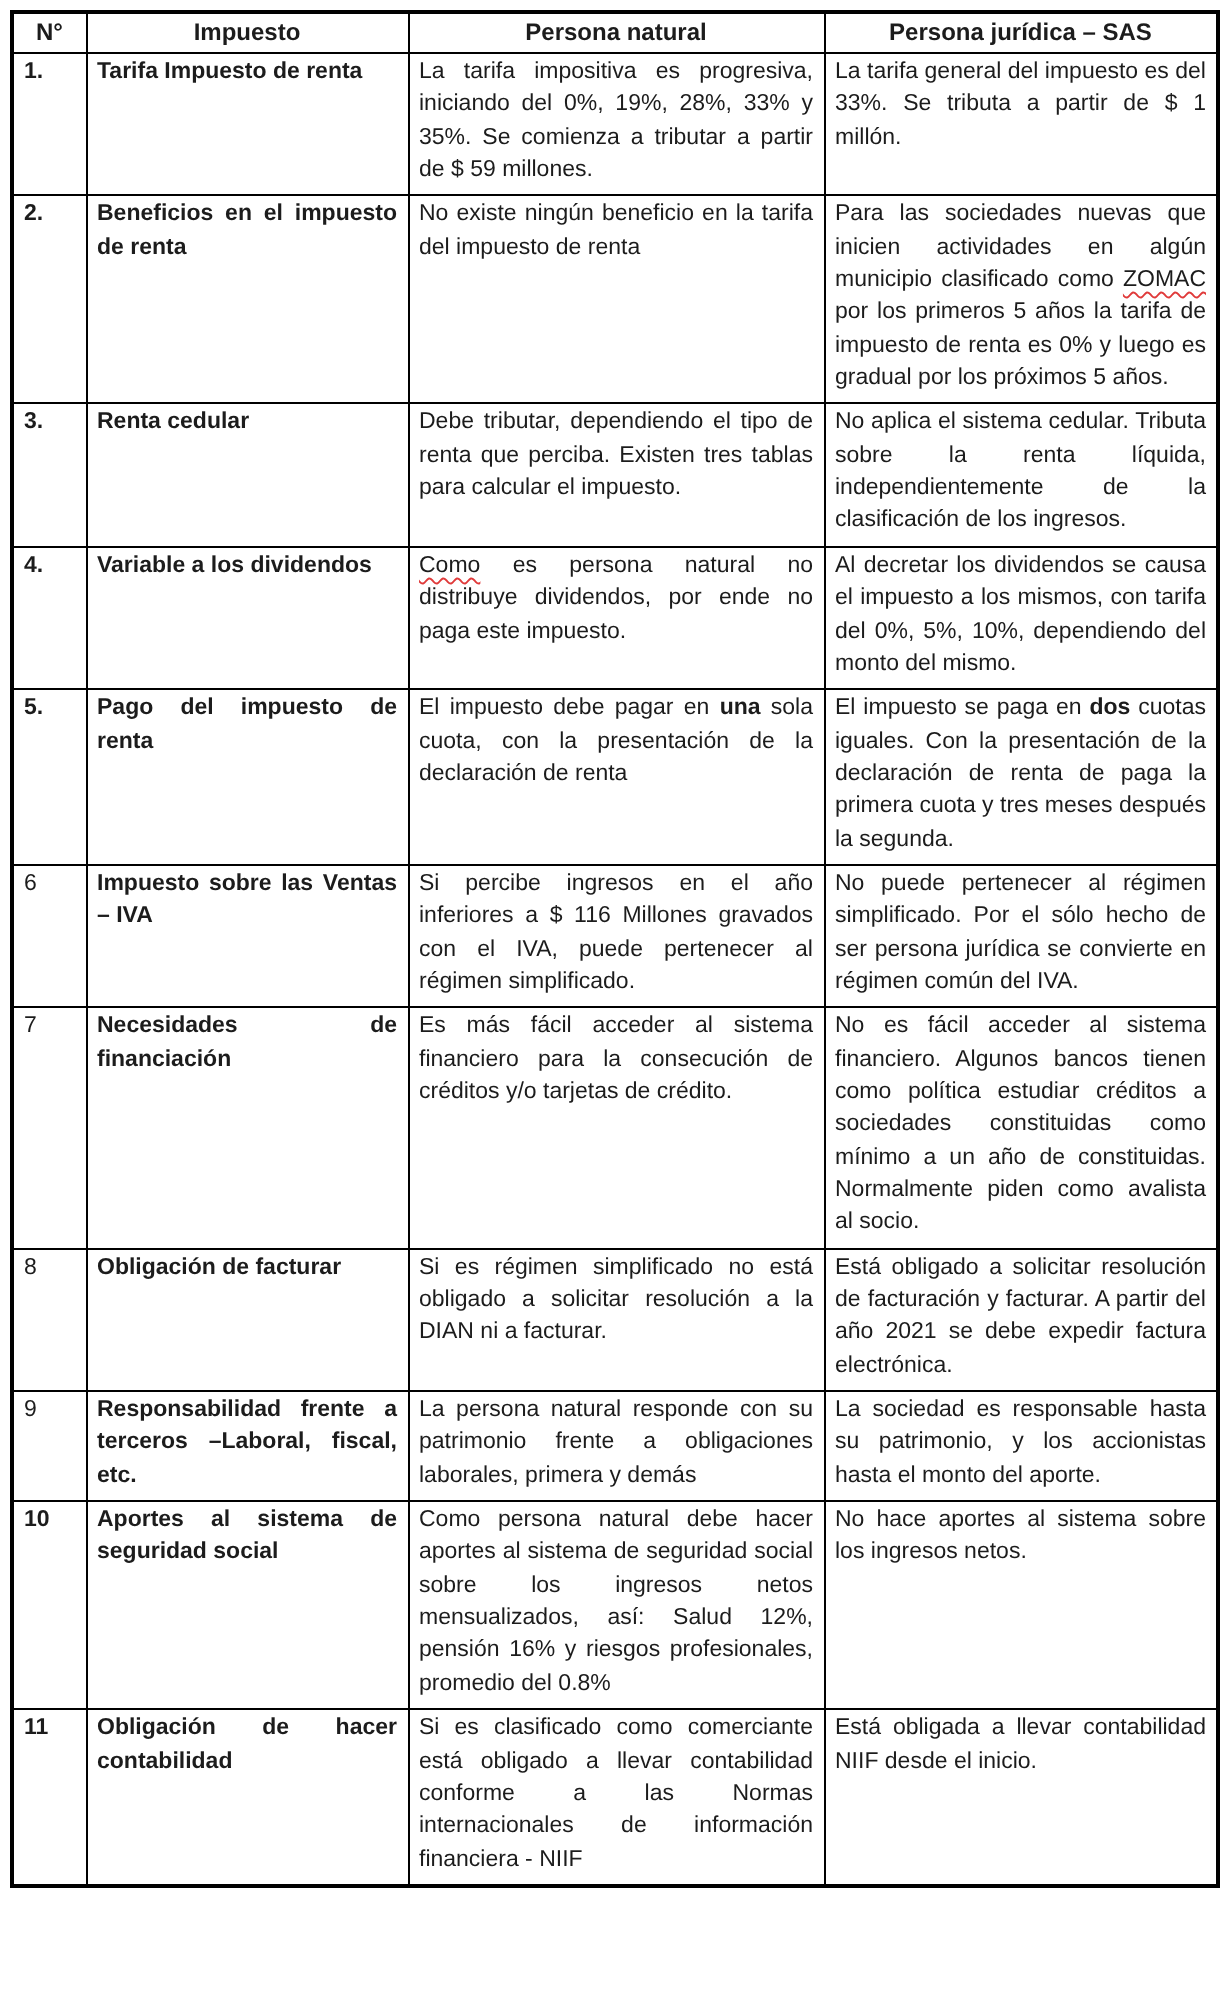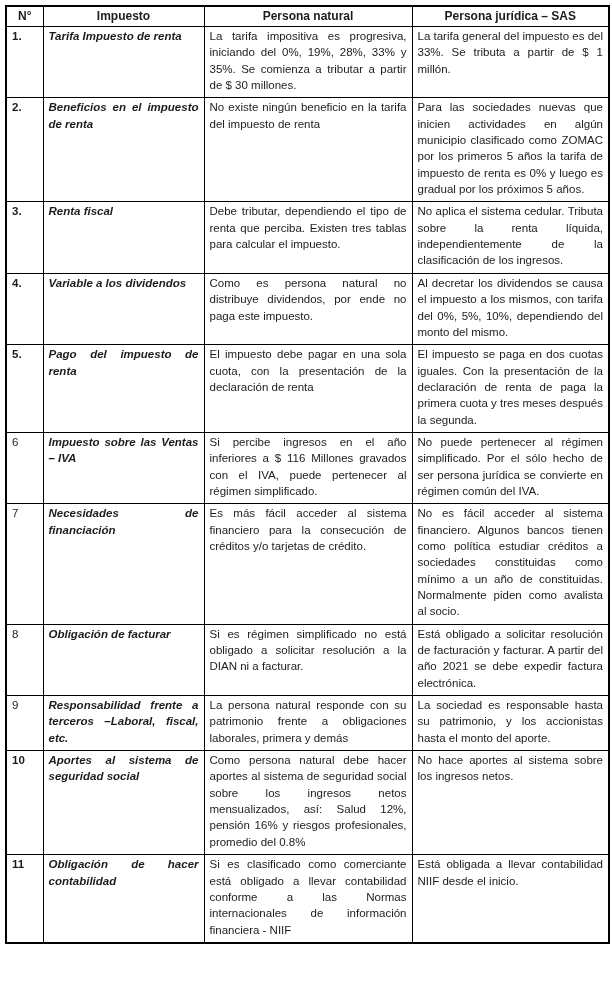--- a/index.html
+++ b/index.html
@@ -43,27 +43,27 @@
     padding: 1px 5px 4px 5px;
   }
   td.num {
     text-align: left;
     padding-left: 5px;
   }
   td.num.b { font-weight: bold; }
   td.var {
     font-weight: bold;
     text-align: justify;
-    font-style: italic;
   }
   td.body {
     text-align: justify;
   }
-  .bold { font-weight: normal; }
+  .bold { font-weight: bold; }
   .wavy {
+    text-decoration: underline;
     text-decoration-style: wavy;
     text-decoration-color: #e03a3a;
     text-decoration-thickness: 1px;
     text-underline-offset: 2px;
     text-decoration-skip-ink: none;
   }
   col.c-num { width: 37px; }
   col.c-var { width: 161px; }
   col.c-nat { width: 208px; }
   col.c-jur { width: 197px; }
@@ -84,32 +84,32 @@
         <th>N°</th>
         <th>Impuesto</th>
         <th>Persona natural</th>
         <th>Persona jurídica – SAS</th>
       </tr>
     </thead>
     <tbody>
         <tr>
           <td class="num b">1.</td>
           <td class="var">Tarifa Impuesto de renta</td>
-          <td class="body">La tarifa impositiva es progresiva, iniciando del 0%, 19%, 28%, 33% y 35%. Se comienza a tributar a partir de $ 30 millones.</td>
+          <td class="body">La tarifa impositiva es progresiva, iniciando del 0%, 19%, 28%, 33% y 35%. Se comienza a tributar a partir de $ 59 millones.</td>
           <td class="body">La tarifa general del impuesto es del 33%. Se tributa a partir de $ 1 millón.</td>
         </tr>
         <tr>
           <td class="num b">2.</td>
           <td class="var">Beneficios en el impuesto de renta</td>
           <td class="body">No existe ningún beneficio en la tarifa del impuesto de renta</td>
           <td class="body">Para las sociedades nuevas que inicien actividades en algún municipio clasificado como <span class="wavy">ZOMAC</span> por los primeros 5 años la tarifa de impuesto de renta es 0% y luego es gradual por los próximos 5 años.</td>
         </tr>
         <tr>
           <td class="num b">3.</td>
-          <td class="var">Renta fiscal</td>
+          <td class="var">Renta cedular</td>
           <td class="body">Debe tributar, dependiendo el tipo de renta que perciba. Existen tres tablas para calcular el impuesto.</td>
           <td class="body">No aplica el sistema cedular. Tributa sobre la renta líquida, independientemente de la clasificación de los ingresos.</td>
         </tr>
         <tr>
           <td class="num b">4.</td>
           <td class="var">Variable a los dividendos</td>
           <td class="body"><span class="wavy">Como</span> es persona natural no distribuye dividendos, por ende no paga este impuesto.</td>
           <td class="body">Al decretar los dividendos se causa el impuesto a los mismos, con tarifa del 0%, 5%, 10%, dependiendo del monto del mismo.</td>
         </tr>
         <tr>

